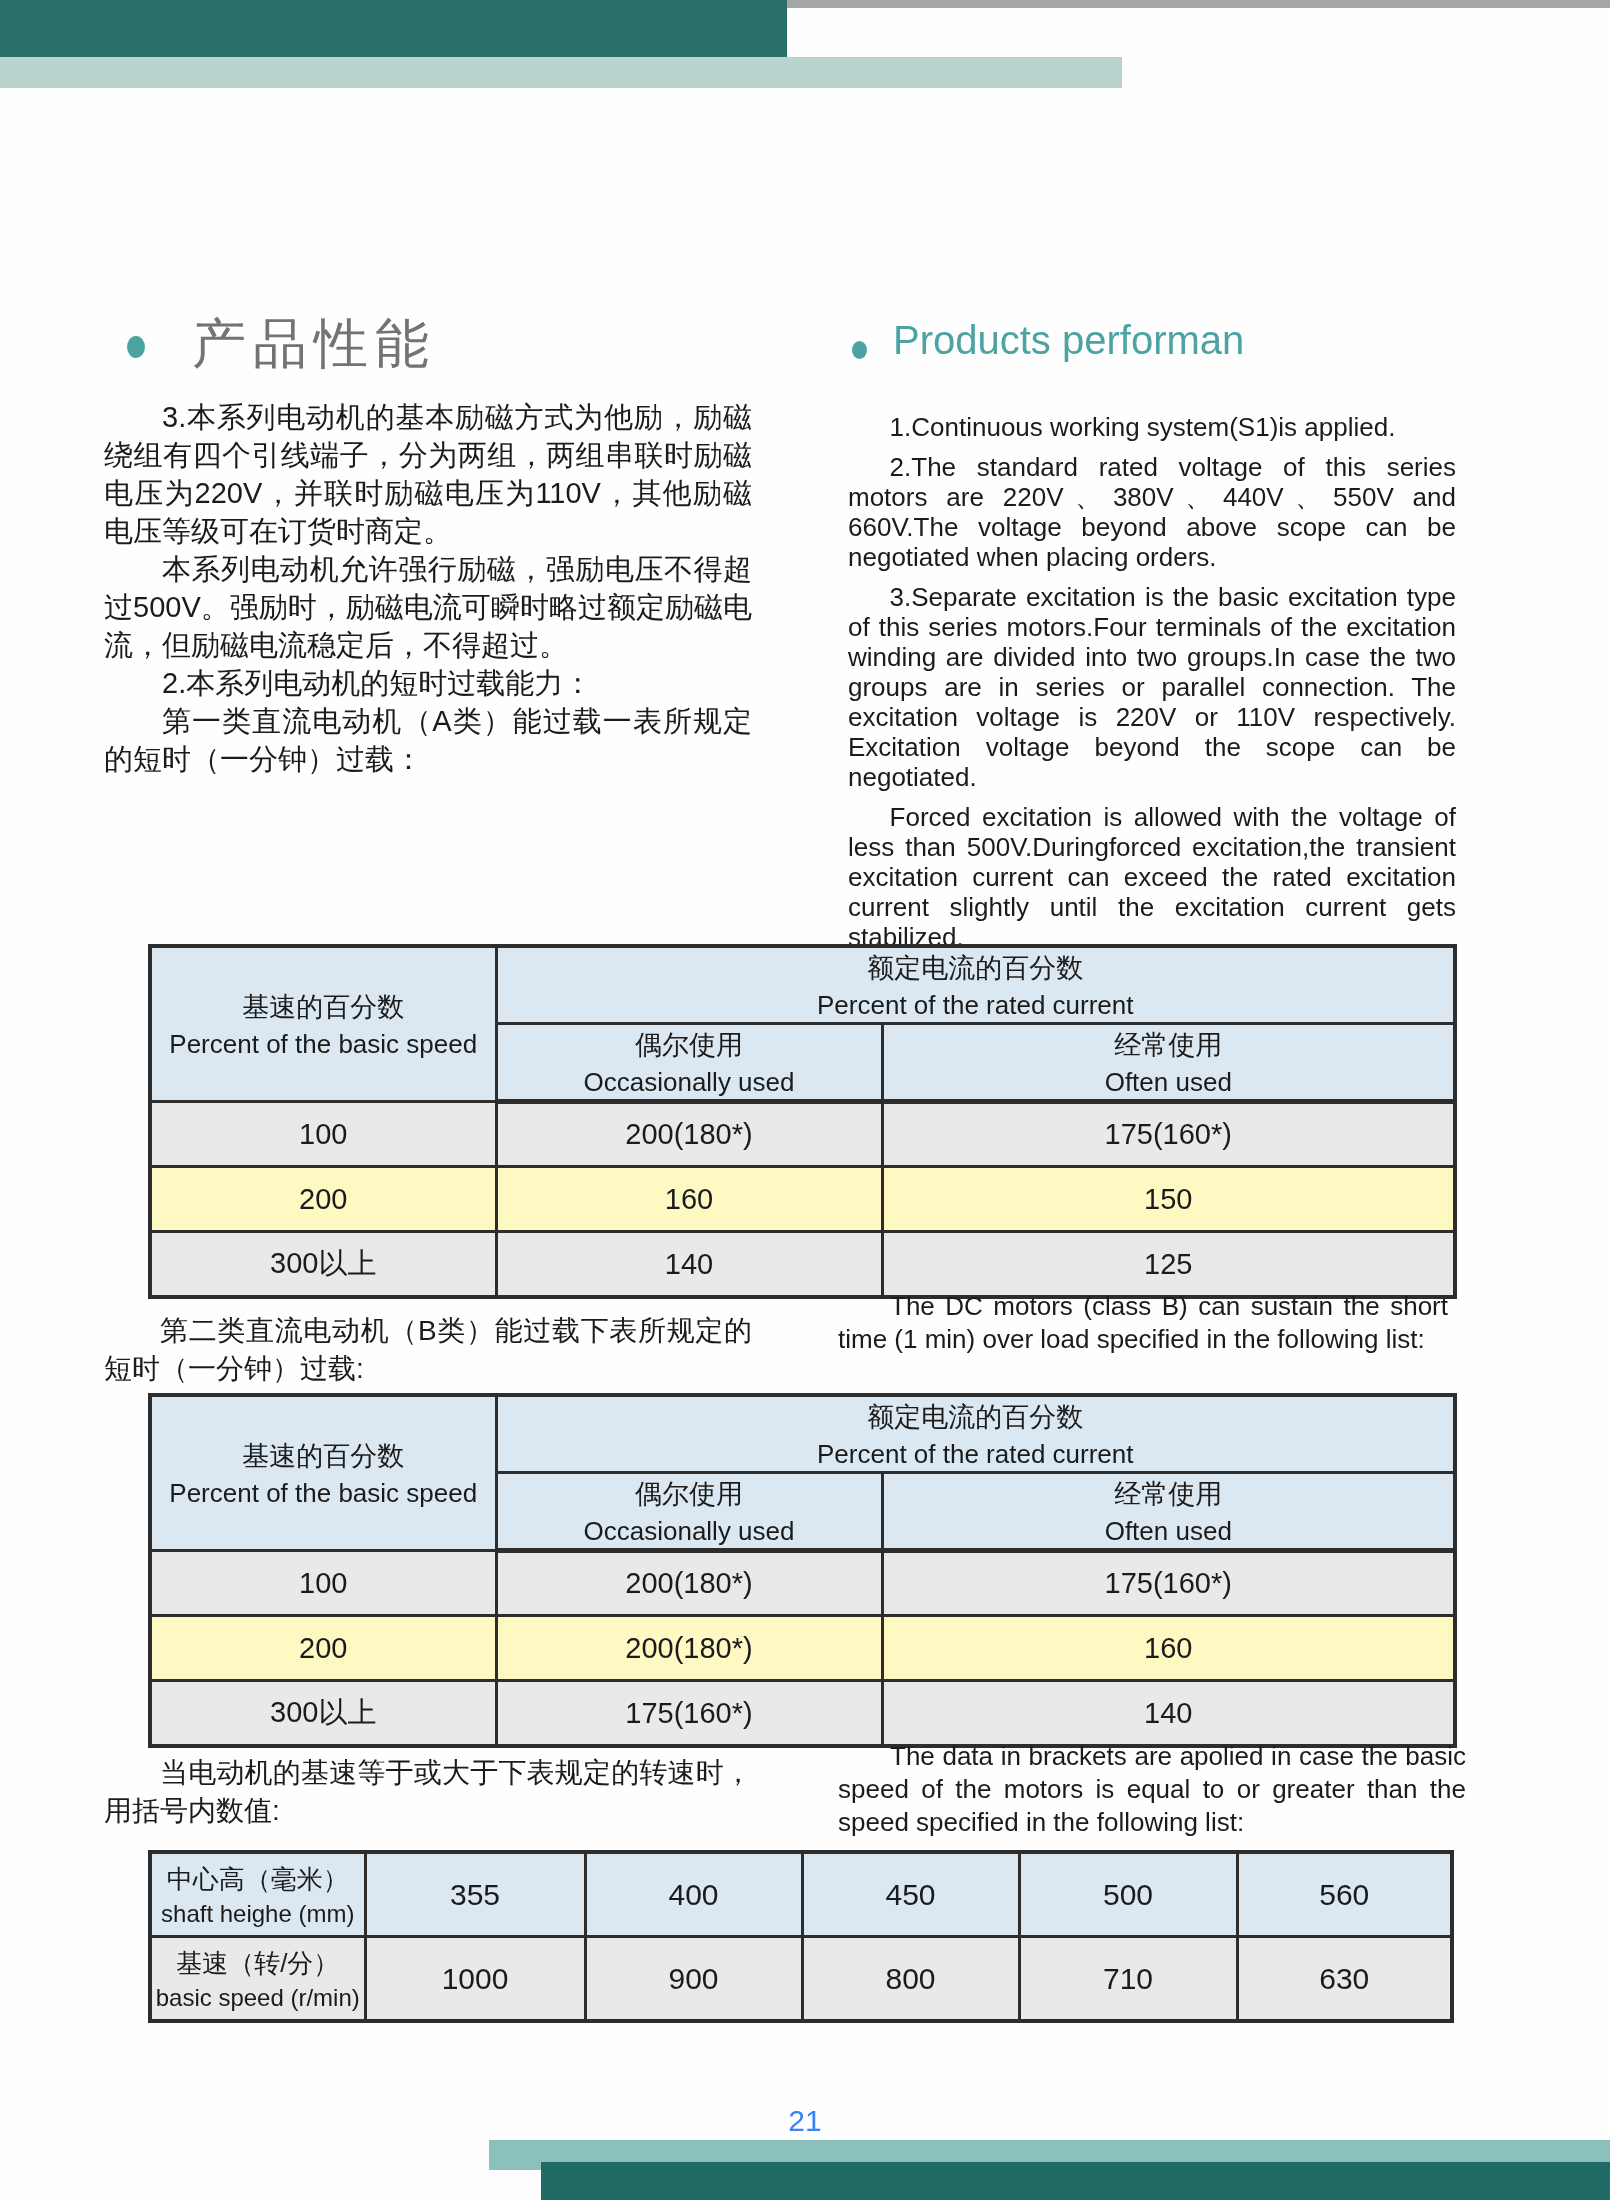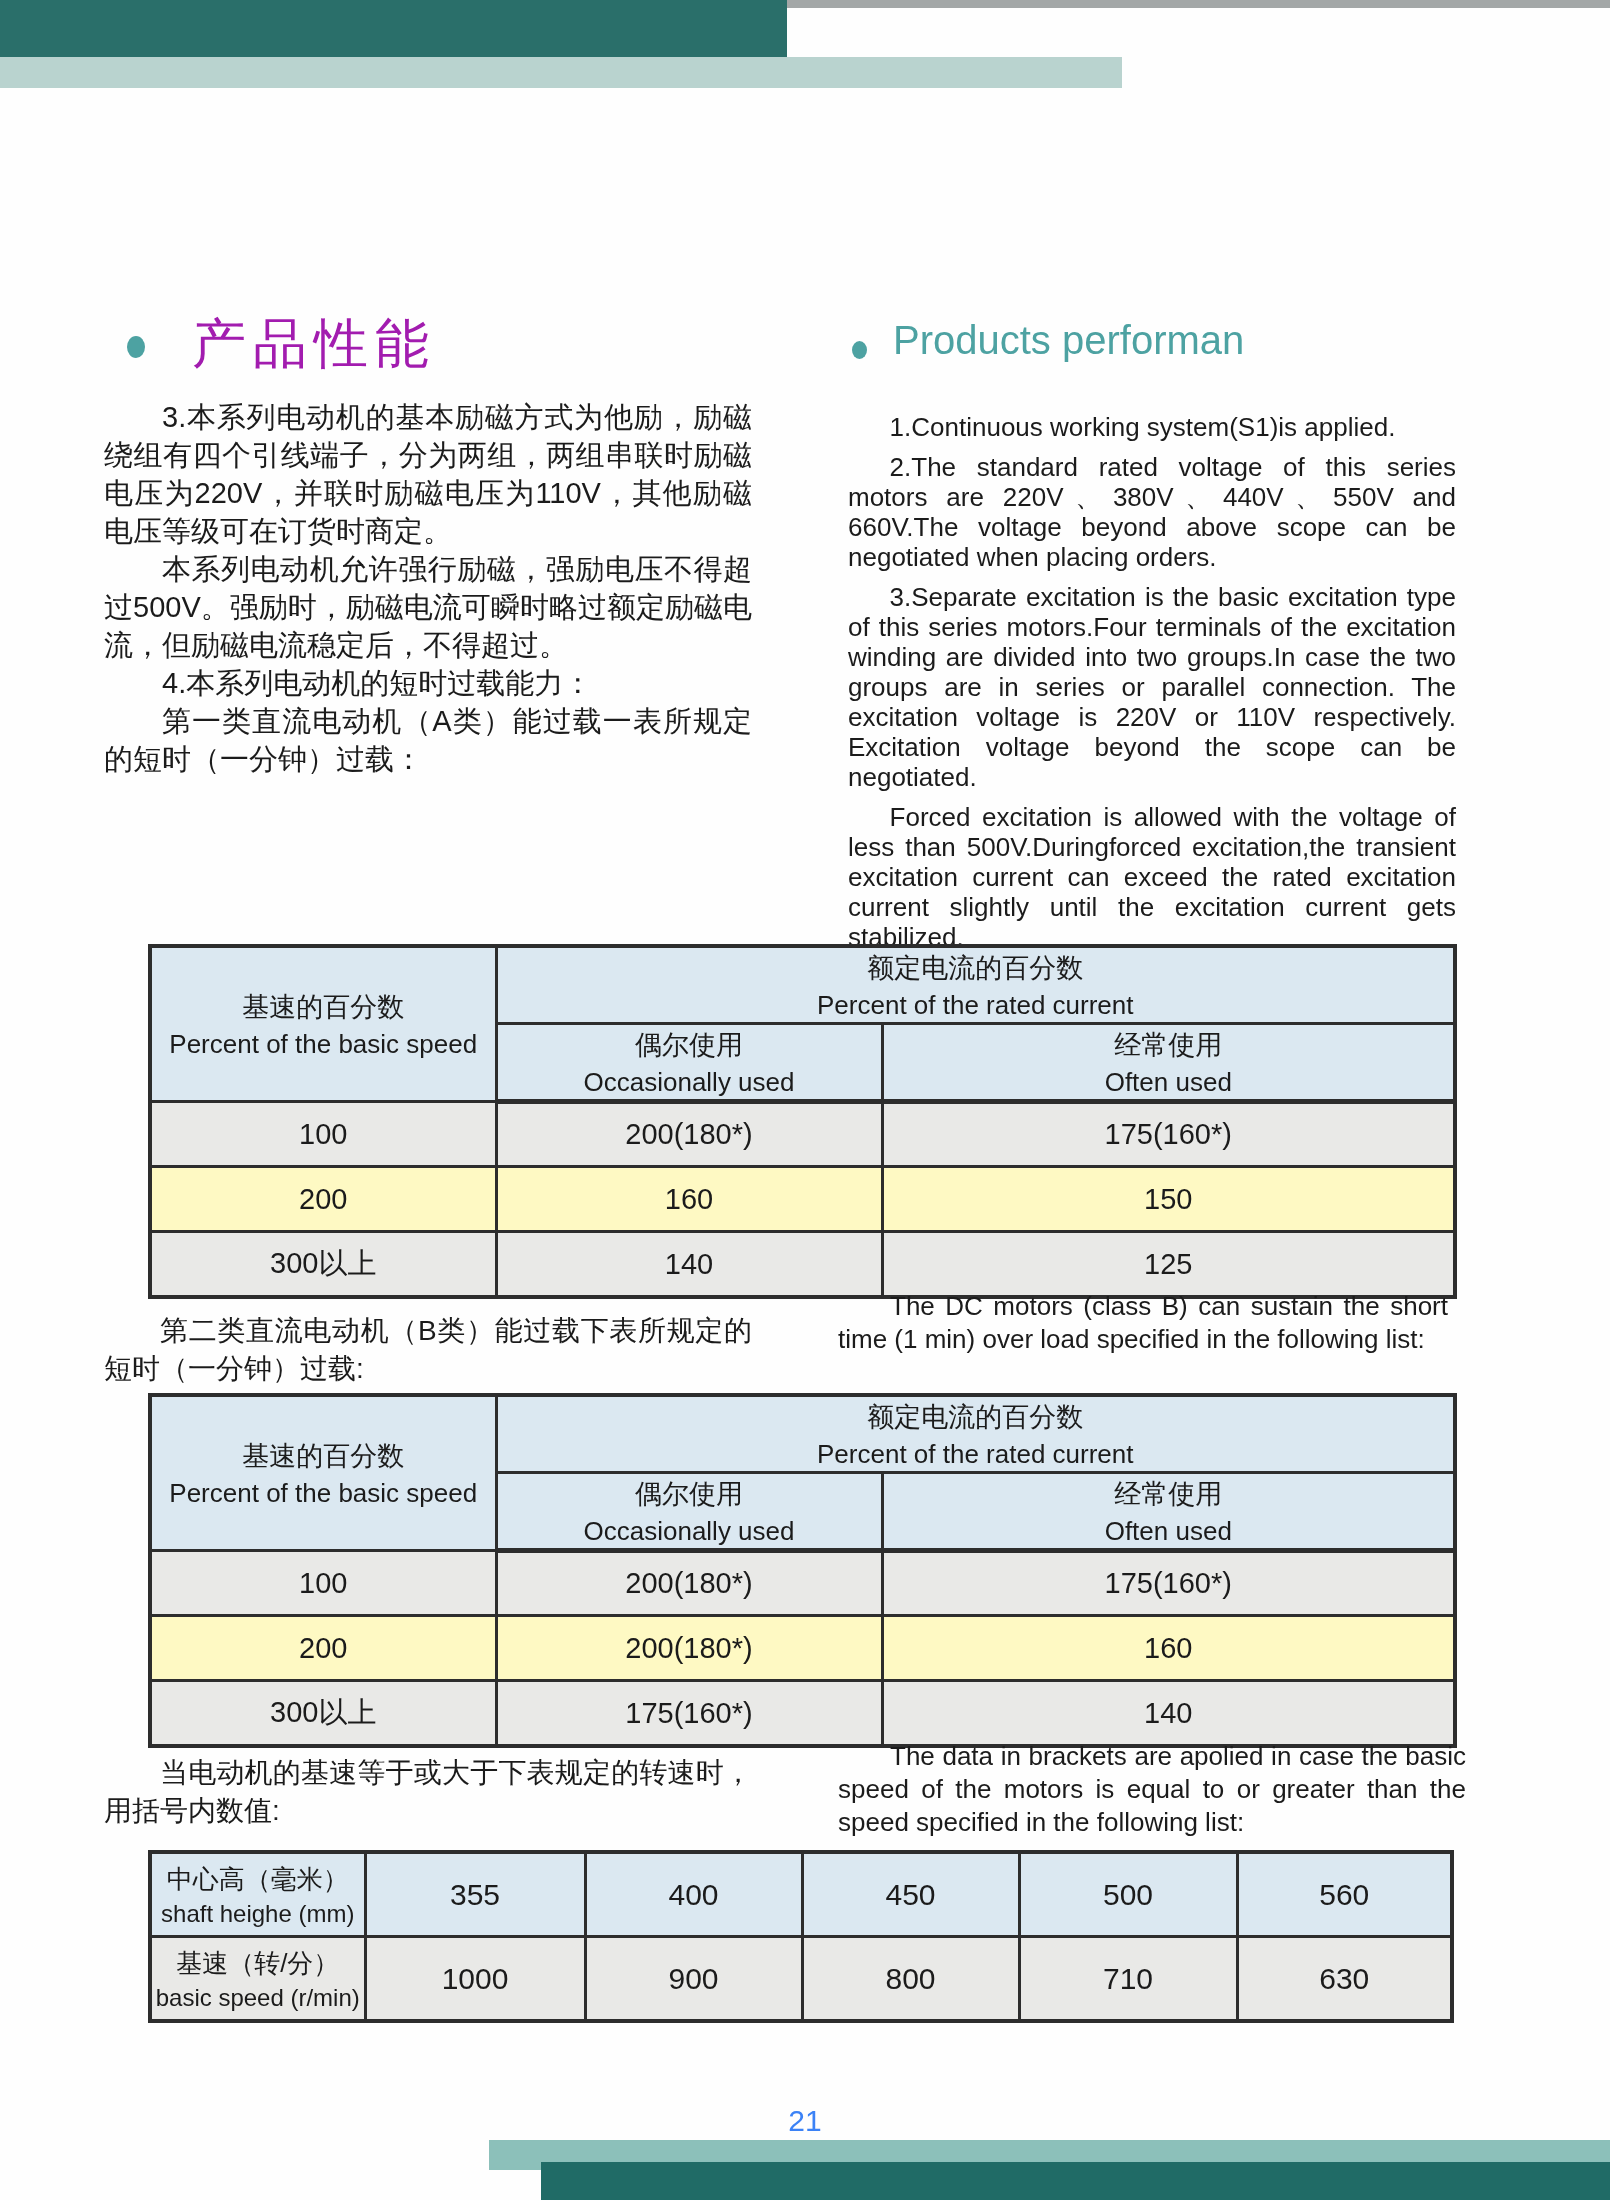--- a/index.html
+++ b/index.html
@@ -16,21 +16,21 @@
   .bar.top-light  { left:0;     top:57px;   width:1122px; height:31px; background:#b9d3cf; }
   .bar.bot-light  { left:489px; top:2140px; width:1121px; height:30px; background:#8cc0ba; z-index:1; }
   .bar.bot-dark   { left:541px; top:2162px; width:1069px; height:38px; background:#206b66; z-index:2; }
 
   
   .bullet { position:absolute; border-radius:50%; background:#4da2a2; }
   .bullet.zh { left:127px; top:336px; width:18px; height:22px; }
   .bullet.en { left:852px; top:341px; width:15px; height:18px; }
   .title-zh {
     position:absolute; left:192px; top:308px;
-    font-size:54px; letter-spacing:7px; color:#a21caf; font-weight:500;
+    font-size:54px; letter-spacing:7px; color:#737373; font-weight:500;
   }
   .title-en {
     position:absolute; left:893px; top:318px;
     font-size:40px; color:#4da2a2; font-weight:500;
   }
 
   
   .zh-col { position:absolute; left:104px; top:398px; width:648px;
             font-size:29px; line-height:38px; text-align:justify; font-weight:500; }
   .zh-col p { margin:0; text-indent:2em; }
@@ -82,21 +82,21 @@
   <div class="bar bot-dark"></div>
 
   <span class="bullet zh"></span>
   <div class="title-zh">产品性能</div>
   <span class="bullet en"></span>
   <div class="title-en">Products performan</div>
 
   <div class="zh-col">
     <p>3.本系列电动机的基本励磁方式为他励，励磁绕组有四个引线端子，分为两组，两组串联时励磁电压为220V，并联时励磁电压为110V，其他励磁电压等级可在订货时商定。</p>
     <p>本系列电动机允许强行励磁，强励电压不得超过500V。强励时，励磁电流可瞬时略过额定励磁电流，但励磁电流稳定后，不得超过。</p>
-    <p>4.本系列电动机的短时过载能力：</p>
+    <p>2.本系列电动机的短时过载能力：</p>
     <p>第一类直流电动机（A类）能过载一表所规定的短时（一分钟）过载：</p>
   </div>
 
   <div class="en-col">
     <p>1.Continuous working system(S1)is applied.</p>
     <p>2.The standard rated voltage of this series motors are 220V、380V、440V、550V and 660V.The voltage beyond above scope can be negotiated when placing orders.</p>
     <p>3.Separate excitation is the basic excitation type of this series motors.Four terminals of the excitation winding are divided into two groups.In case the two groups are in series or parallel connection. The excitation voltage is 220V or 110V respectively. Excitation voltage beyond the scope can be negotiated.</p>
     <p>Forced excitation is allowed with the voltage of less than 500V.Duringforced excitation,the transient excitation current can exceed the rated excitation current slightly until the excitation current gets stabilized.</p>
     <p>4.short time overload capability:</p>
     <p>The DC motor(class A)can sustain the short time (1 min) overload specified in the following list:</p>

